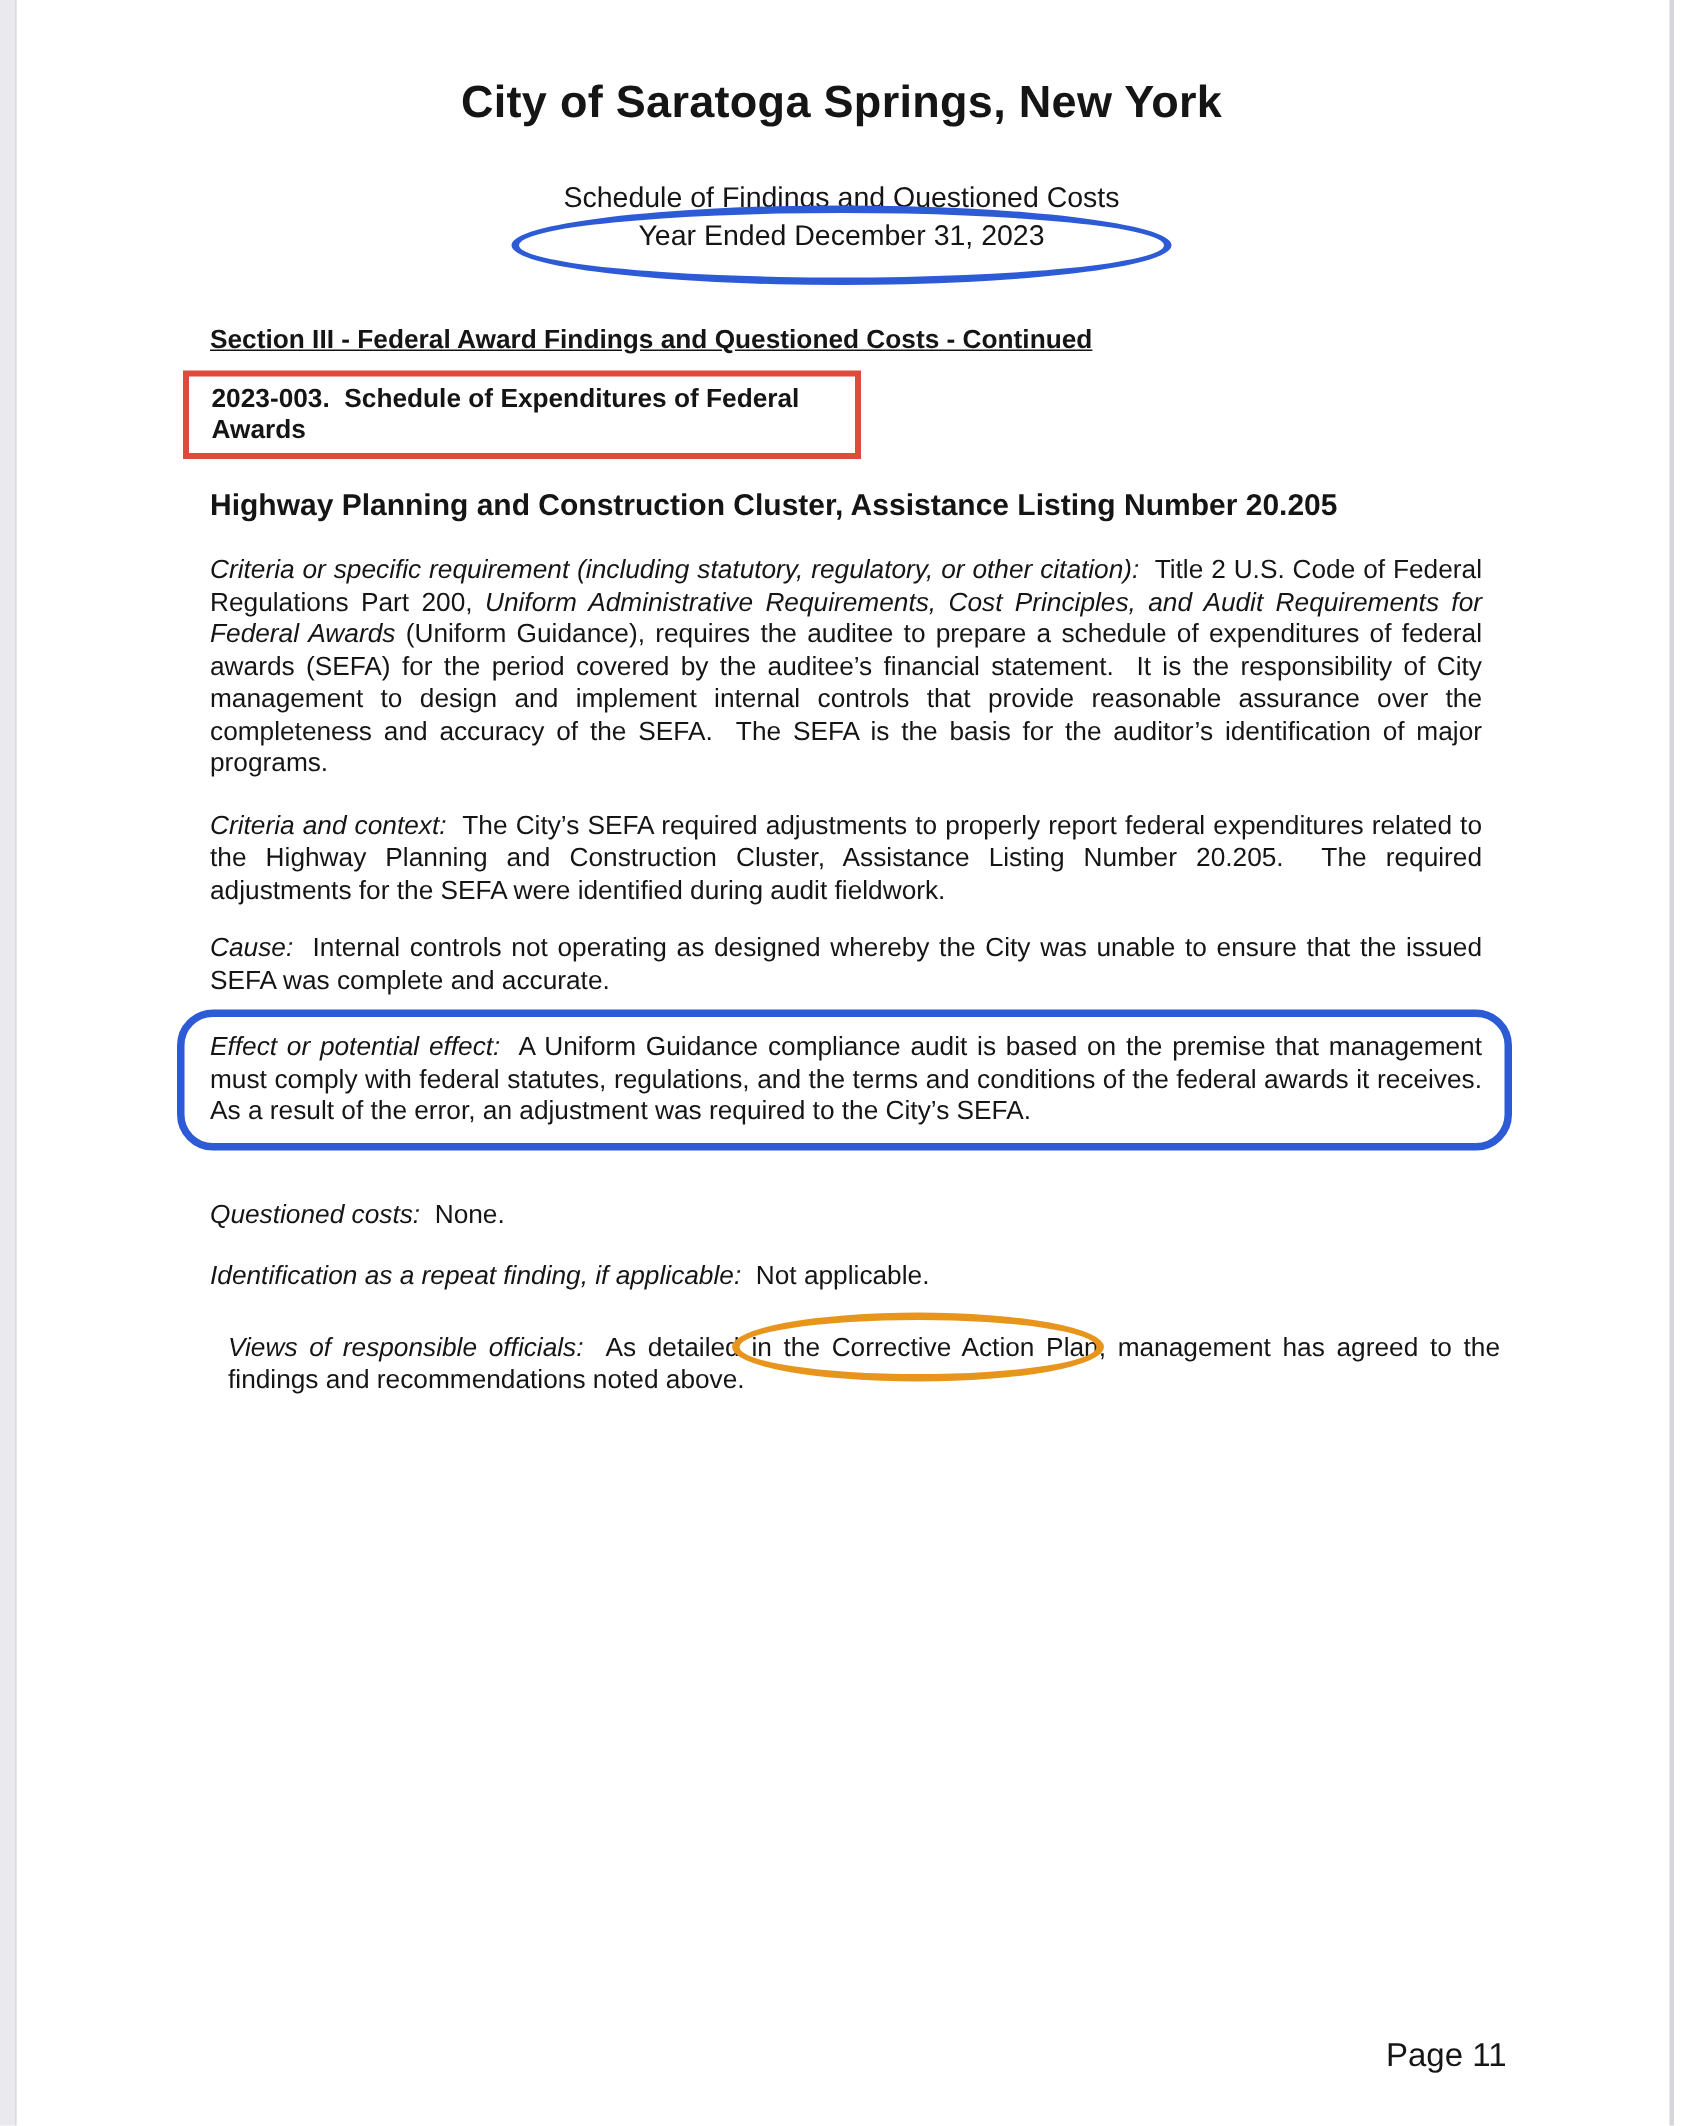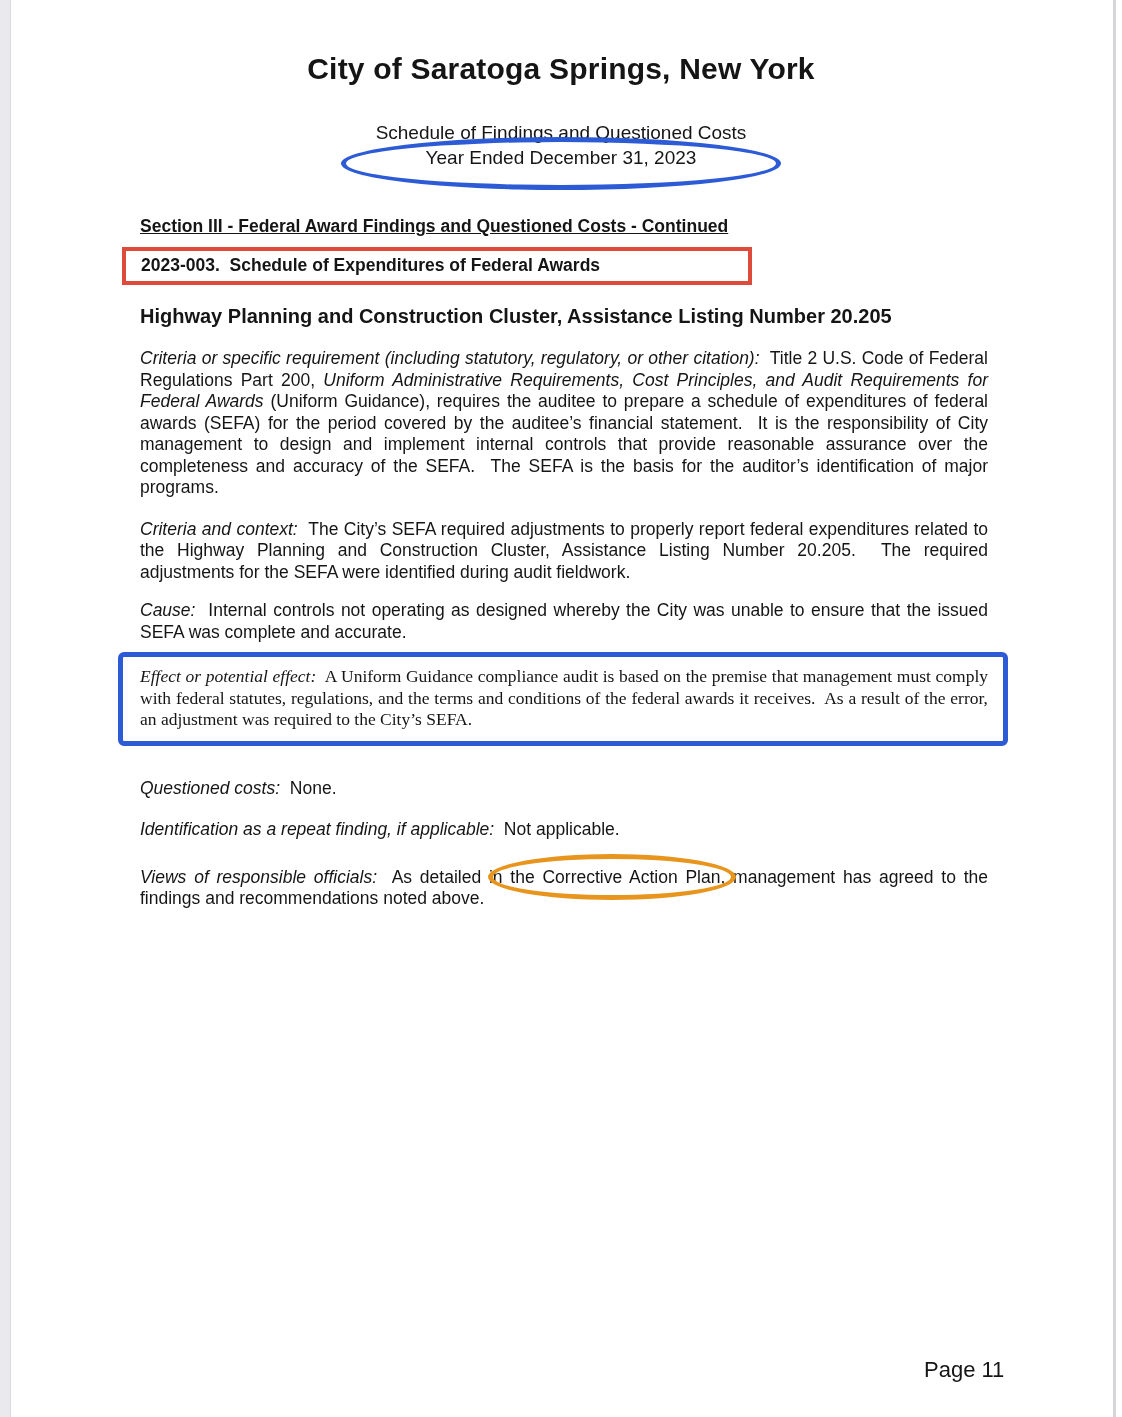--- a/index.html
+++ b/index.html
@@ -42,21 +42,21 @@
     pointer-events: none;
   }
   .section-heading {
     margin: 46px 0 0 140px;
     font-size: 17.5px; font-weight: bold;
     text-decoration: underline;
     white-space: pre-wrap;
   }
   .finding-box {
     margin: 10px 4px 0 122px;
-    width: 630px;
+    width: 452px;
     border: 4px solid #df4b3b;
     padding: 4px 24px 5px 15px;
   }
   .finding-heading {
     font-size: 17.5px; font-weight: bold;
     white-space: pre-wrap;
   }
   .program-heading {
     margin: 20px 0 18px 140px;
     width: 848px;
@@ -74,26 +74,25 @@
   .mt-criteria { margin-top: 20px; }
   .mt-condition { margin-top: 20px; }
   .mt-cause { margin-top: 17px; }
   .mt-questioned { margin-top: 32px; }
   .mt-repeat { margin-top: 20px; }
   .mt-recommendation { margin-top: 12px; }
   .effect-box {
     margin: 9px 0 0 118px;
     width: 890px;
     border: 5px solid #2d5bd6;
-    border-radius: 6px;
+    border-radius: 24px;
     padding: 9px 20px 10px 17px;
-    font-family: Liberation Serif, serif;
   }
   .effect-box .body-par { margin: 0; width: 848px; }
-  .views-wrap { position: relative; margin-top: 26px; }
+  .views-wrap { position: relative; margin-top: 26px; padding-left: 12px; }
   .orange-ellipse {
     position: absolute;
     left: 488px; top: -13px;
     width: 248px; height: 46px;
     border: 5px solid #e8951d;
     border-radius: 50%;
     pointer-events: none;
   }
   .page-number {
     position: absolute;

